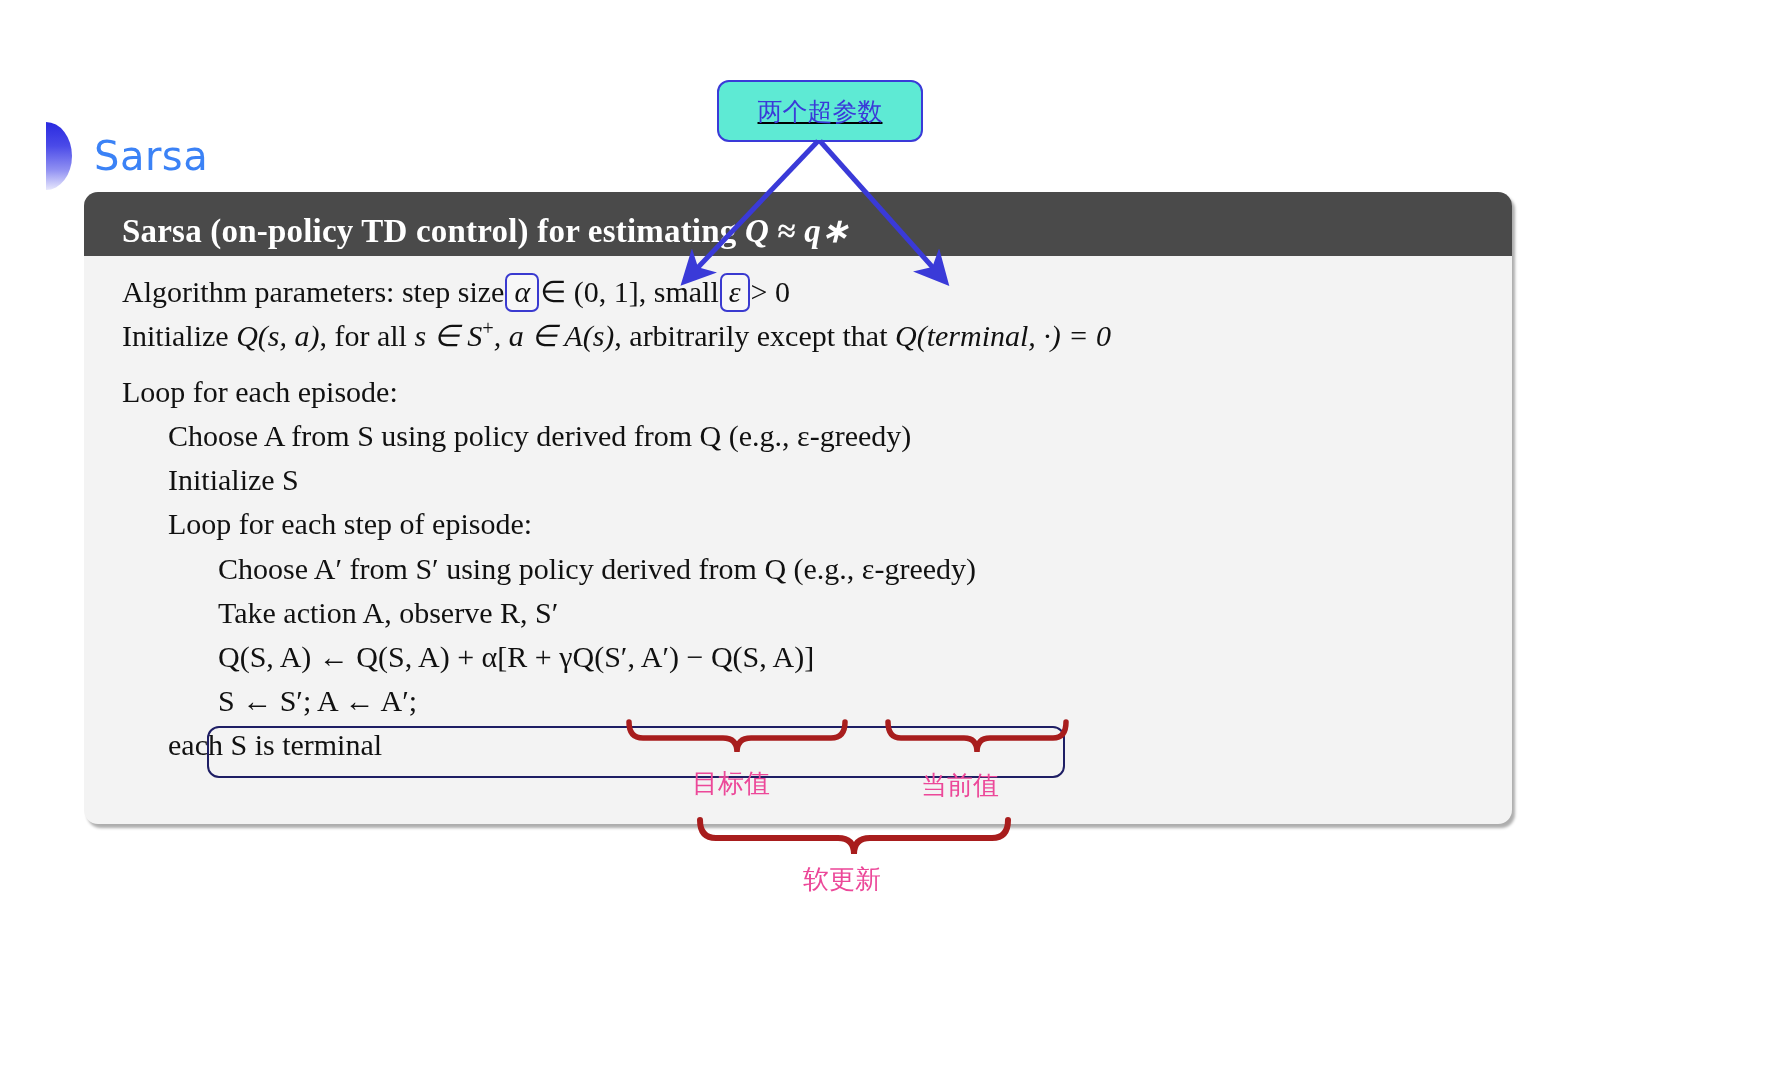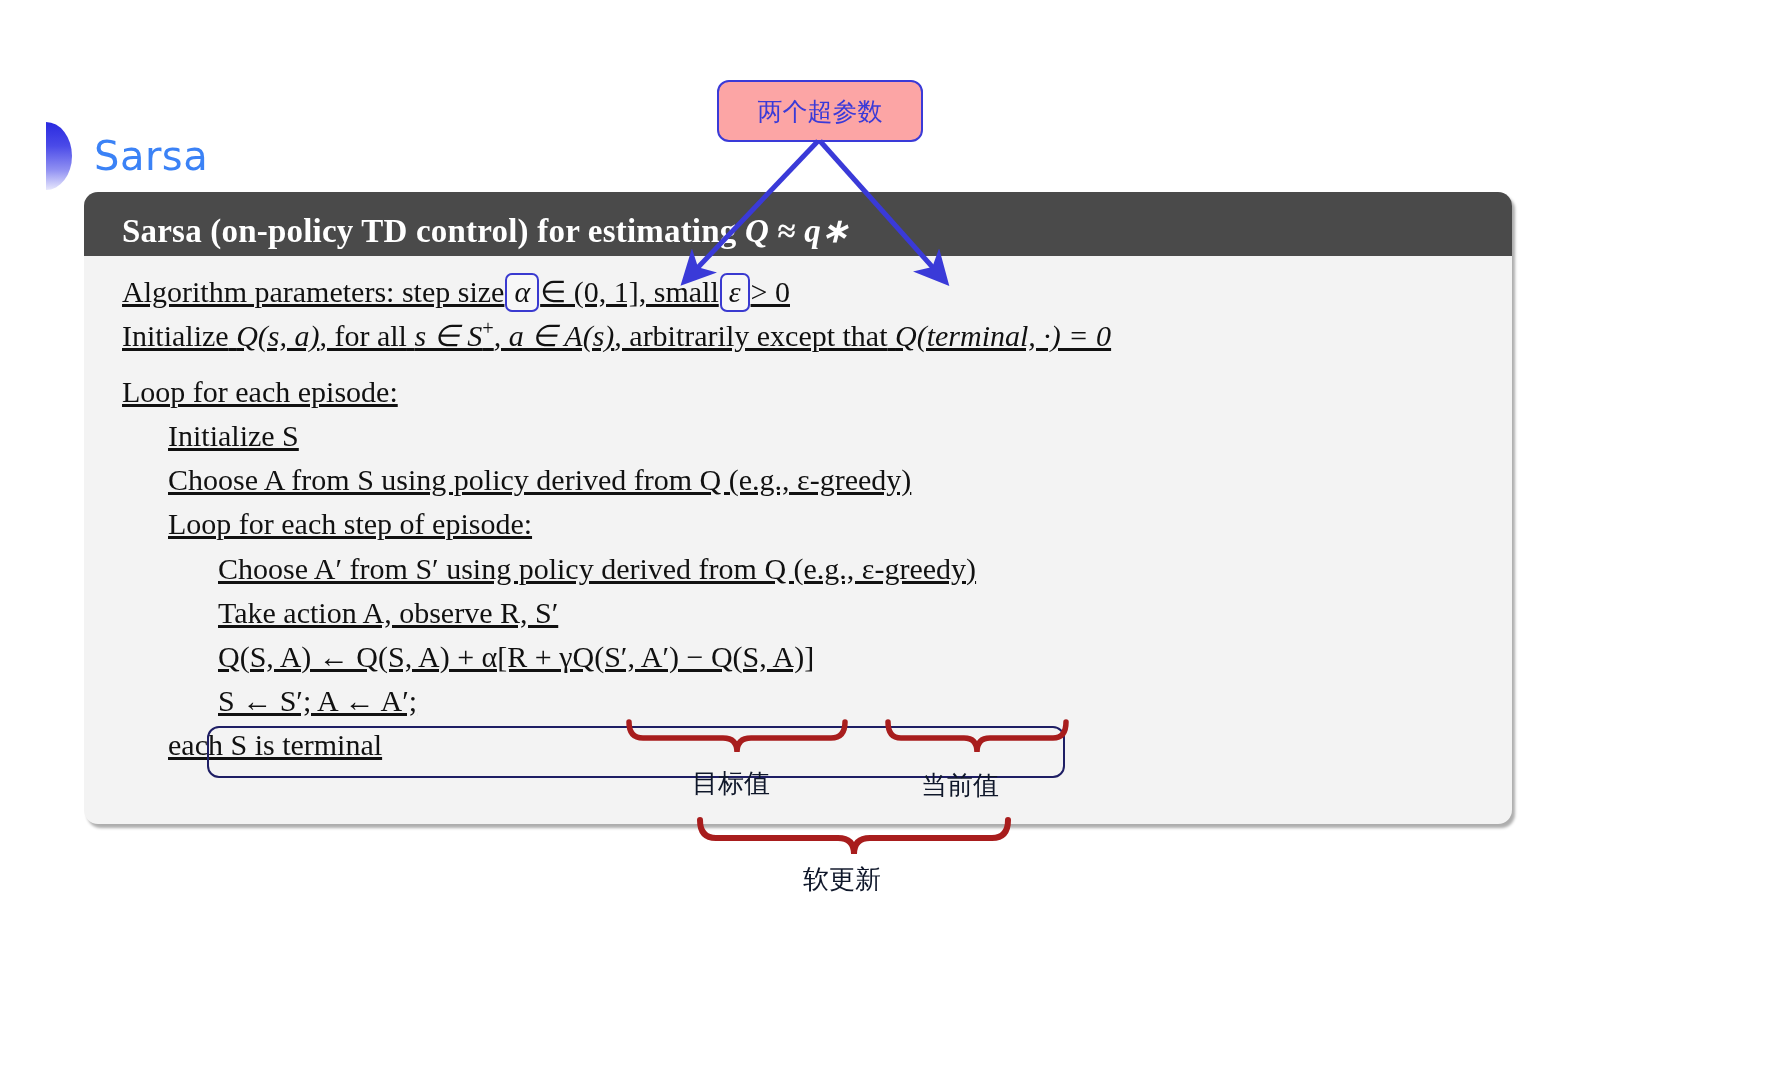--- a/index.html
+++ b/index.html
@@ -66,21 +66,20 @@
     font-family: "Liberation Serif", serif;
     letter-spacing: 0.2px;
     margin-top: 12px;
   }
   #algo-title-text .mi { font-style: italic; font-weight: bold; }
   #algo-body {
     padding: 14px 0 0 38px;
     font-size: 30px;
     color: #111111;
     line-height: 1.47;
-    text-decoration: underline;
   }
   .algo-line { white-space: nowrap; }
   .ind1 { padding-left: 46px; }
   .ind2 { padding-left: 96px; }
   .gap { height: 12px; }
   .mi { font-style: italic; }
   .sup { font-size: 0.68em; vertical-align: super; }
 
   
   .param-box {
@@ -108,43 +107,44 @@
 
   
   #callout-box {
     position: absolute;
     left: 717px;
     top: 80px;
     width: 202px;
     height: 58px;
     border: 2.5px solid #3a3ad8;
     border-radius: 12px;
-    background: #fca5a5;
+    background: #5eead4;
     display: flex;
     align-items: center;
     justify-content: center;
+    text-decoration: underline;
   }
   #callout-label {
     color: #3a3ad8;
     font-family: "DejaVu Sans", sans-serif;
     font-size: 25px;
   }
 
   
   #overlay {
     position: absolute;
     left: 0; top: 0;
     width: 1766px; height: 1080px;
     pointer-events: none;
   }
 
   
   .red-label {
     position: absolute;
-    color: #0f172a;
+    color: #ec4899;
     font-family: "DejaVu Sans", sans-serif;
     font-size: 26px;
     font-weight: 500;
     white-space: nowrap;
   }
   #label-target { left: 692px; top: 766px; }
   #label-current { left: 921px; top: 768px; }
   #label-soft { left: 803px; top: 862px; }
 </style>
 </head>
@@ -175,22 +175,22 @@
     <div class="algo-line">
       <span>Initialize</span>
       <span class="mi">Q(s, a)</span><span>, for all</span>
       <span class="mi">s ∈ S</span><span class="sup">+</span><span class="mi">, a ∈ A(s)</span><span>, arbitrarily except that</span>
       <span class="mi">Q(terminal, ·) = 0</span>
     </div>
 
     <div class="gap"></div>
 
     <div class="algo-line">Loop for each episode:</div>
+    <div class="algo-line ind1">Choose A from S using policy derived from Q (e.g., ε-greedy)</div>
     <div class="algo-line ind1">Initialize S</div>
-    <div class="algo-line ind1">Choose A from S using policy derived from Q (e.g., ε-greedy)</div>
     <div class="algo-line ind1">Loop for each step of episode:</div>
     <div class="algo-line ind2">Choose A′ from S′ using policy derived from Q (e.g., ε-greedy)</div>
     <div class="algo-line ind2">Take action A, observe R, S′</div>
     <div class="algo-line ind2">Q(S, A) ← Q(S, A) + α[R + γQ(S′, A′) − Q(S, A)]</div>
     <div class="algo-line ind2">S ← S′; A ← A′;</div>
     <div class="algo-line ind1">each S is terminal</div>
   </div>
 </div>
 
 <div id="update-eq-box"></div>

